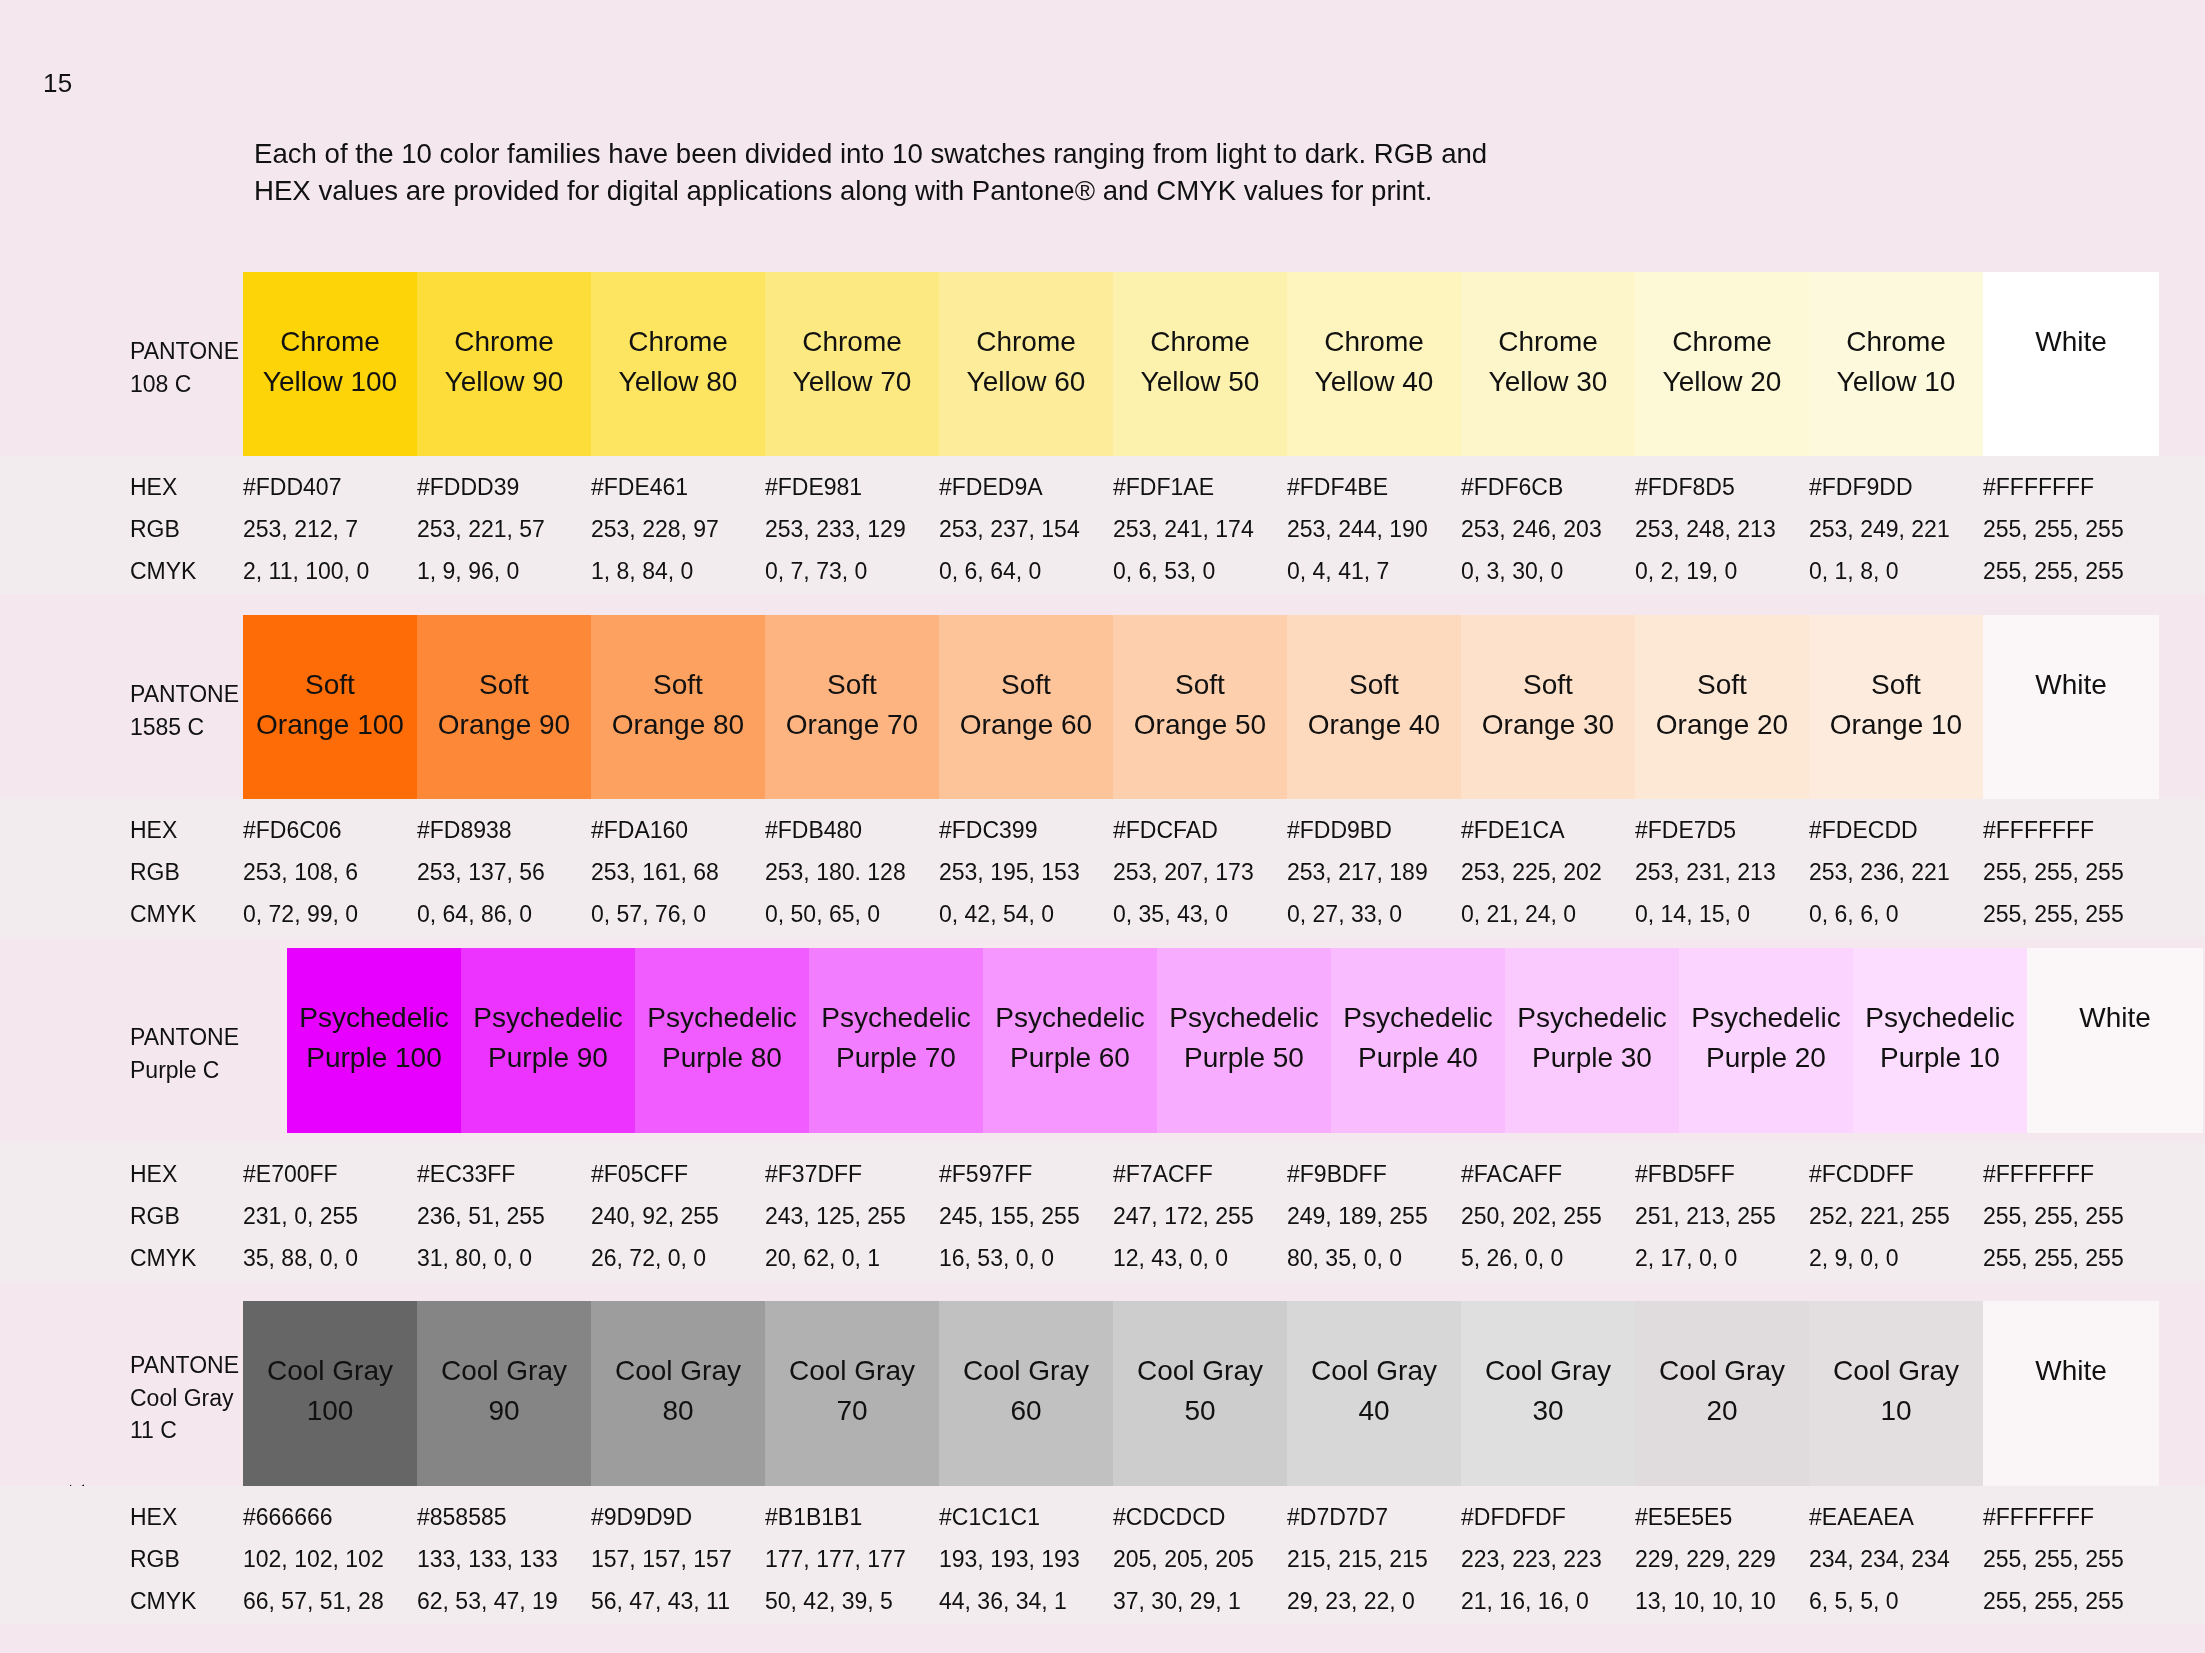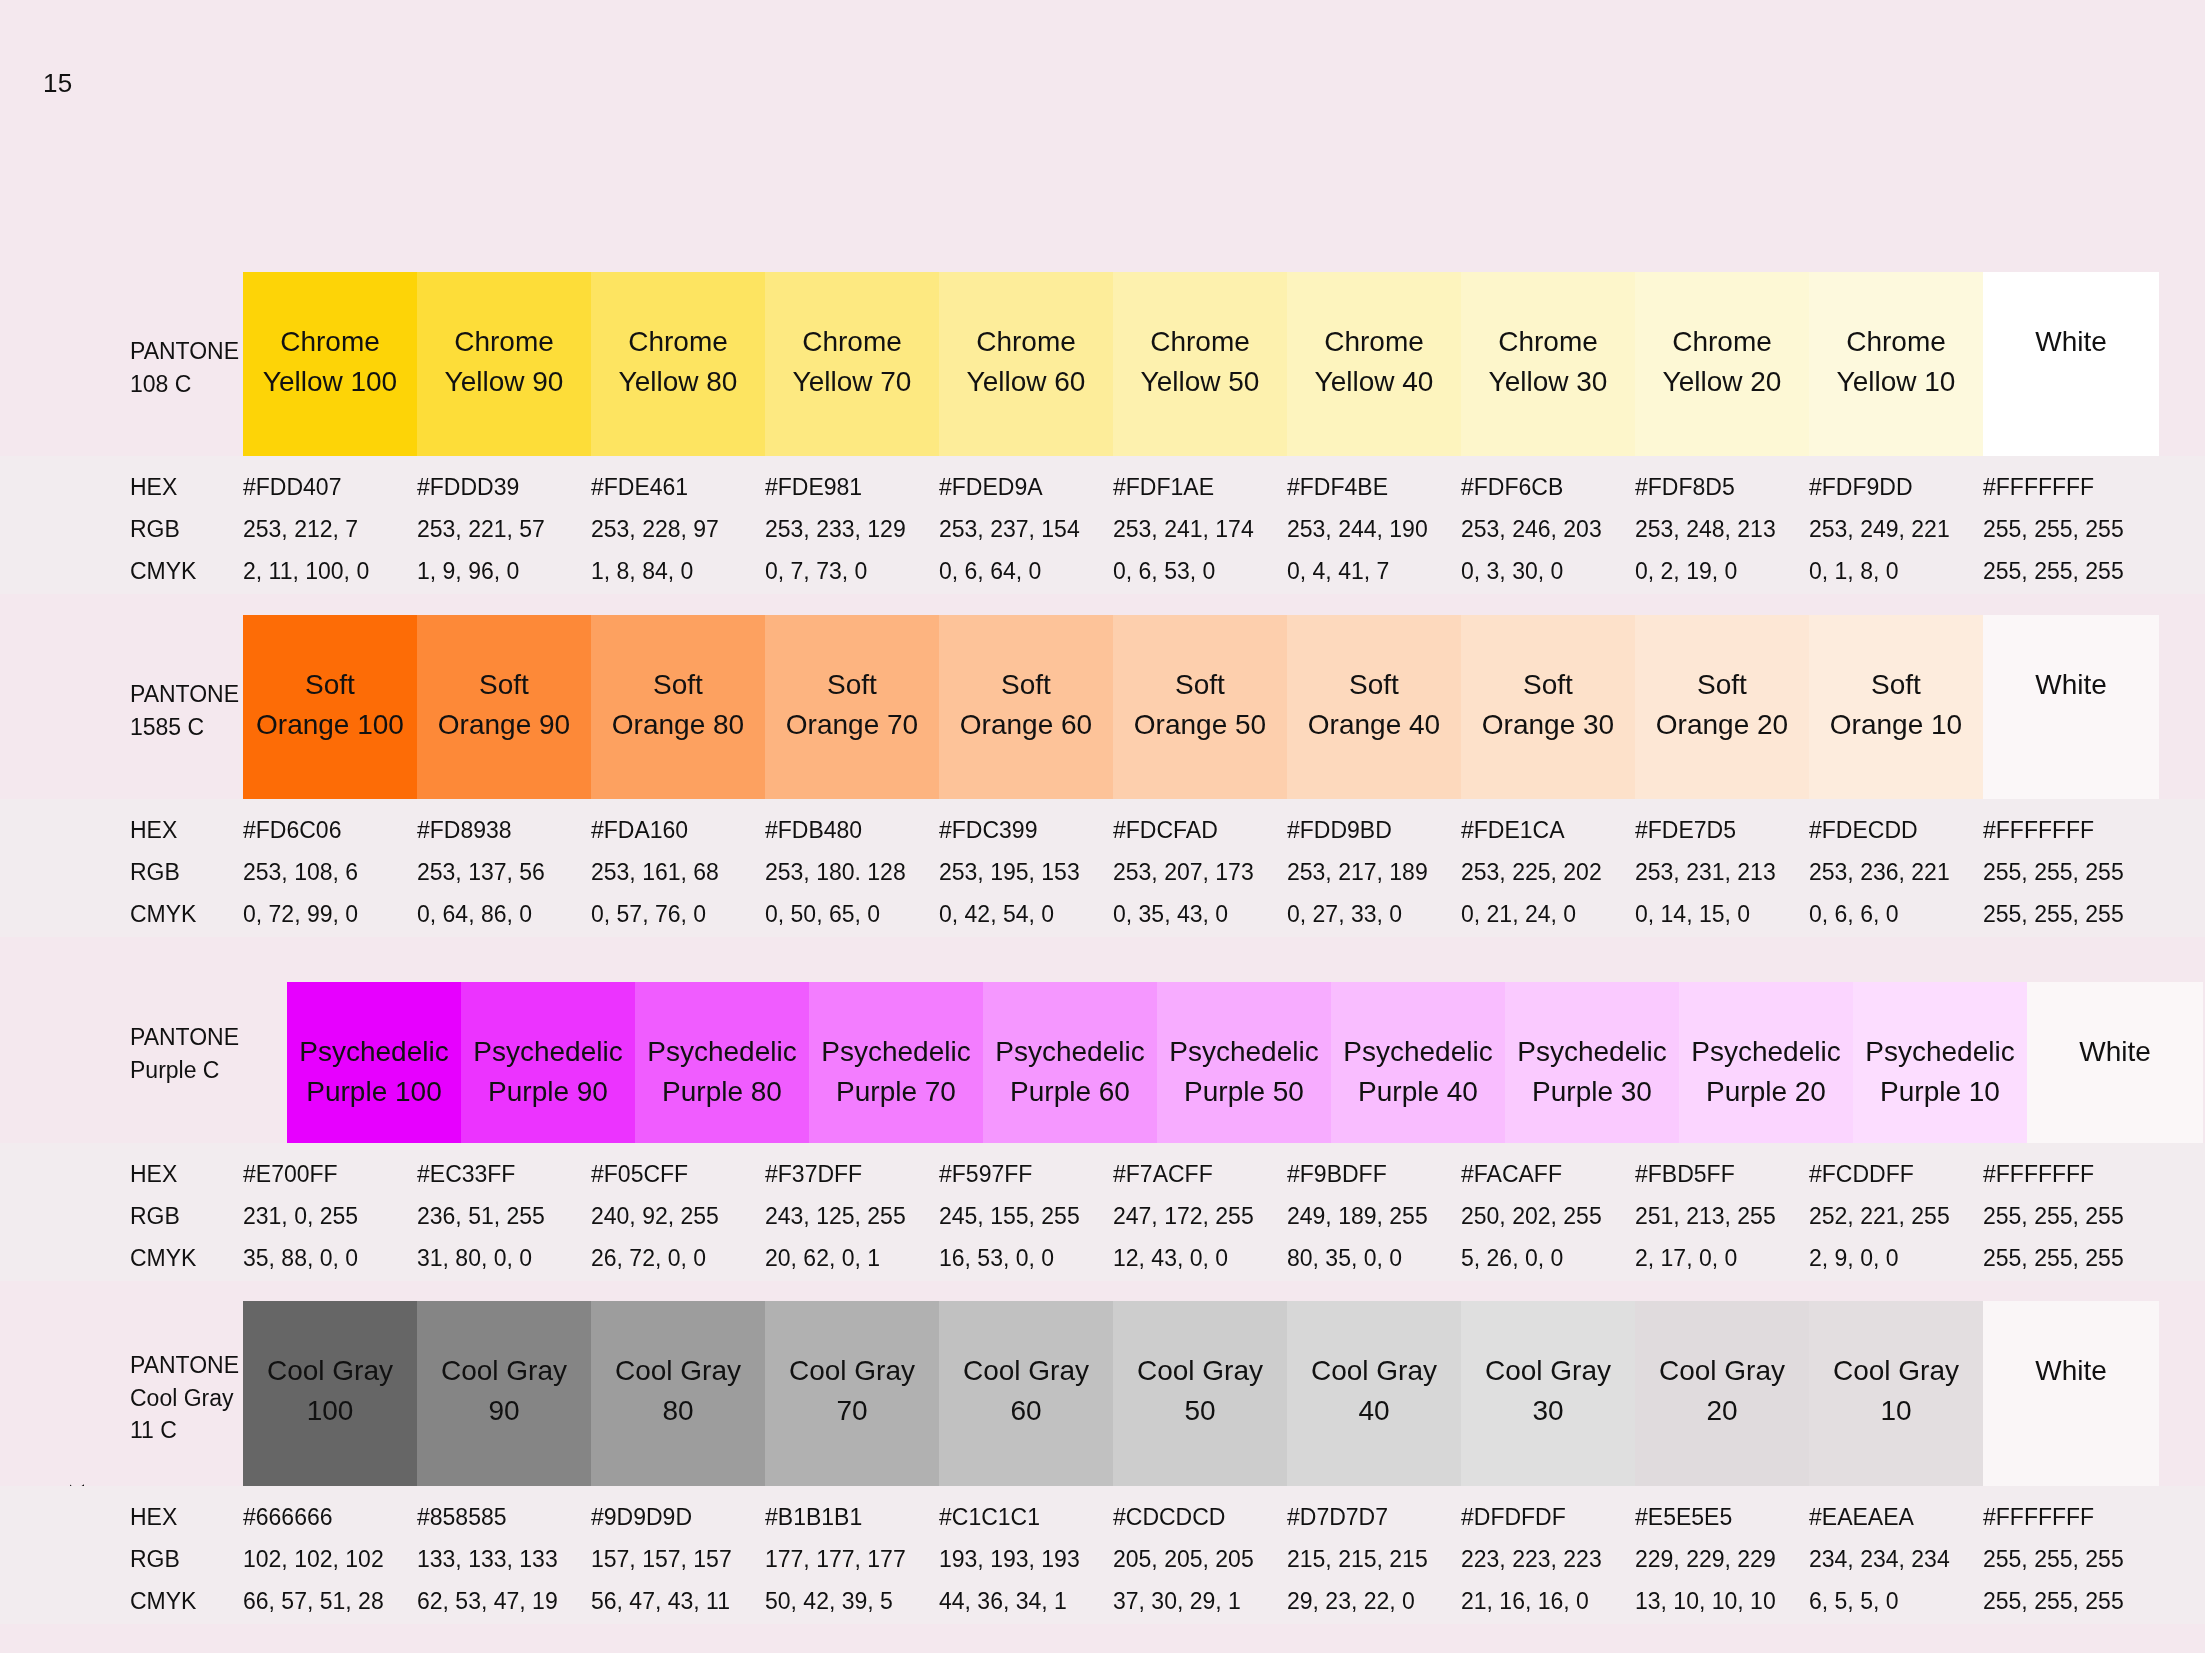--- a/index.html
+++ b/index.html
@@ -74,20 +74,21 @@
     font-size: 23px; color: #111;
   }
   .data-row .cells span.white-cell { flex: 0 0 176px; }
 </style>
 </head>
 <body>
 
 <div class="page">
 
   <div class="page-number">15</div>
+  <div class="intro">Each of the 10 color families have been divided into 10 swatches ranging from light to dark. RGB and HEX values are provided for digital applications along with Pantone® and CMYK values for print.</div>
   <div class="side-label">Guide Book</div>
 
   <div id="families-root">
       <div class="family" style="top: 0px;">
         <div class="pantone-label" style="top: 335px;">PANTONE
 108 C</div>
         <div class="swatch-row" style="top: 272px;">
           <div class="swatch" style="background: rgb(253, 212, 7);">
             <span>Chrome
 Yellow 100</span>
@@ -276,21 +277,21 @@
             <span>0, 21, 24, 0</span>
             <span>0, 14, 15, 0</span>
             <span>0, 6, 6, 0</span>
             <span class="white-cell">255, 255, 255</span>
           </div>
         </div>
       </div>
       <div class="family" style="top: 0px;">
         <div class="pantone-label" style="top: 1021px;">PANTONE
 Purple C</div>
-        <div class="swatch-row" style="top: 982px; padding-left: 44px;">
+        <div class="swatch-row" style="top: 948px; padding-left: 44px;">
           <div class="swatch" style="background: rgb(231, 0, 255);">
             <span>Psychedelic
 Purple 100</span>
           </div>
           <div class="swatch" style="background: rgb(236, 51, 255);">
             <span>Psychedelic
 Purple 90</span>
           </div>
           <div class="swatch" style="background: rgb(240, 92, 255);">
             <span>Psychedelic

